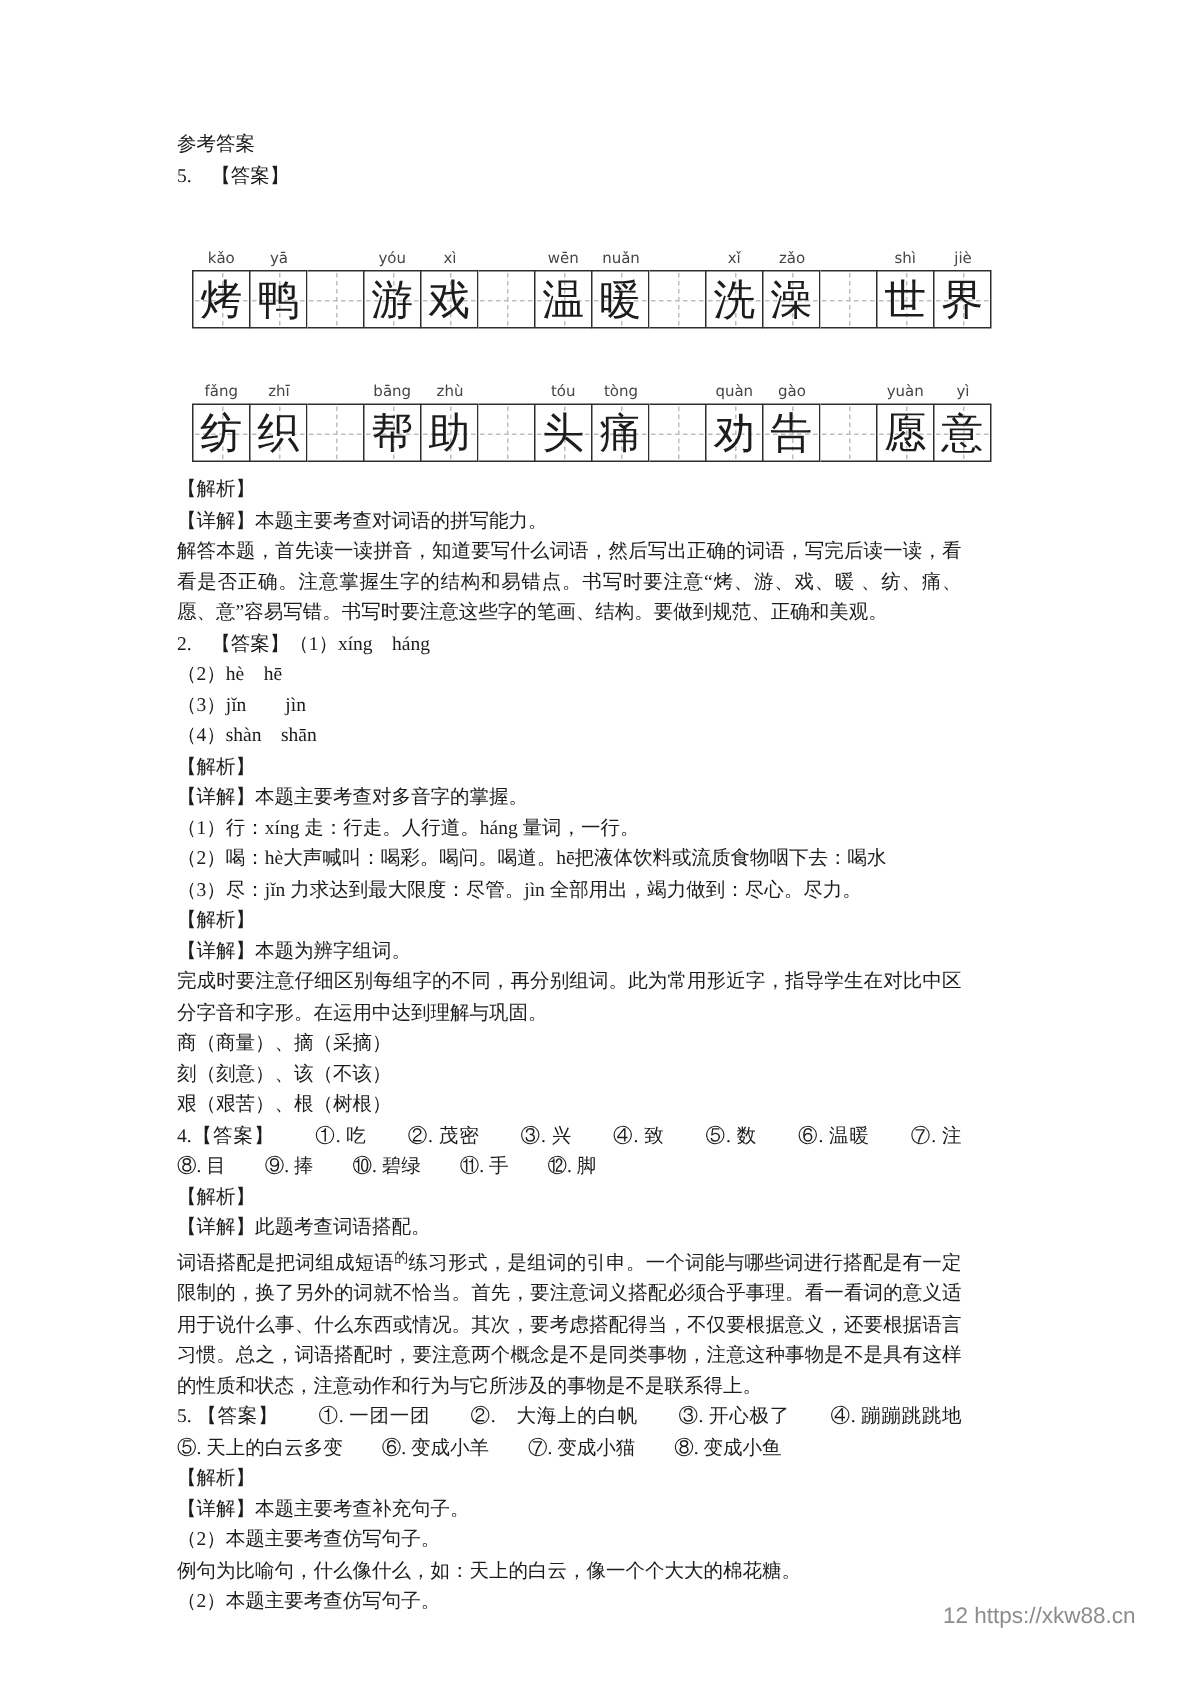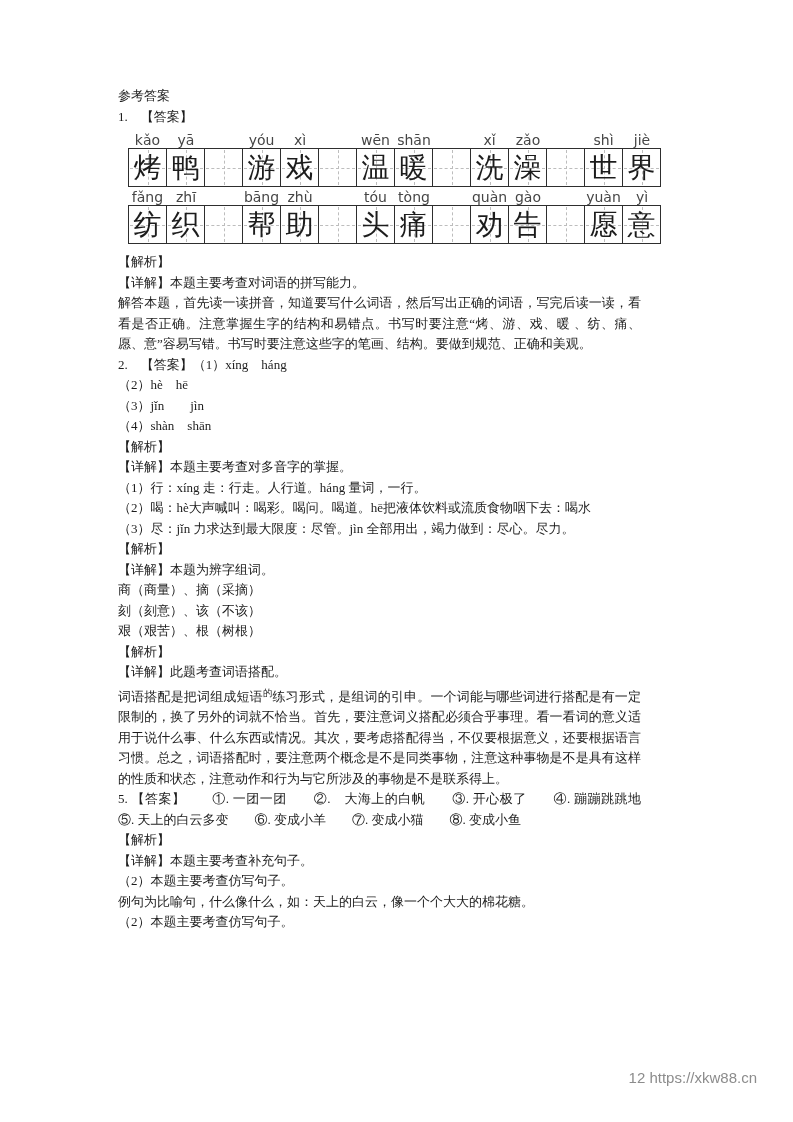--- a/index.html
+++ b/index.html
@@ -6,22 +6,22 @@
   body{font-family:"Liberation Serif","DejaVu Serif",serif;color:#1c1c1c;}
   .page{position:relative;width:757px;height:1122px;box-sizing:border-box;
         padding:86px 116px 0 118px;overflow:hidden;background:#fff;}
   p.line{margin:0;font-size:13px;line-height:20.5px;text-align:justify;
          word-break:break-all;}
   p.tight{text-align:left;}
   
   .ptable{margin:6px 0 8px 10px;}
   .prow{display:flex;margin-bottom:3px;}
   .unit{display:flex;flex-direction:column;}
-  .py{height:15px;line-height:15px;font-size:14px;color:#454545;text-align:center;
-      font-family:"DejaVu Sans","Liberation Sans",sans-serif;}
+  .py{height:15px;line-height:15px;font-size:10px;color:#454545;text-align:center;
+      font-family:"DejaVu Sans","Liberation Sans",sans-serif;margin-top:32px;}
   .box{width:37px;height:37px;border:1px solid #2e2e2e;position:relative;
        display:flex;align-items:center;justify-content:center;
        font-size:28px;background:#fff;}
   .unit.c2 .box{margin-left:-1px;}
   .box::before{content:"";position:absolute;left:50%;top:1px;bottom:1px;
        border-left:1px dashed #bdbdbd;}
   .box::after{content:"";position:absolute;top:50%;left:1px;right:1px;
        border-top:1px dashed #bdbdbd;}
   .sepbox{border-left:none;border-right:none;}
   .ch{position:relative;z-index:2;}
@@ -30,21 +30,21 @@
           color:#8c8c8c;font-size:15px;
           font-family:"Liberation Sans","DejaVu Sans",sans-serif;}
 </style>
 </head>
 <body>
 
 <div class="page">
 
   <p class="line tight">参考答案</p>
 
-  <p class="line tight">1.　【答案】</p>
+  <p class="line tight">5.　【答案】</p>
 
   <div class="ptable">
 
     <div class="prow">
       <div class="unit">
           <div class="py">kǎo</div>
           <div class="box">
             <span class="ch">烤</span>
           </div>
         </div>
@@ -74,21 +74,21 @@
           <div class="py"></div>
           <div class="box sepbox"></div>
         </div>
       <div class="unit">
           <div class="py">wēn</div>
           <div class="box">
             <span class="ch">温</span>
           </div>
         </div>
       <div class="unit c2">
-          <div class="py">shān</div>
+          <div class="py">nuǎn</div>
           <div class="box">
             <span class="ch">暖</span>
           </div>
         </div>
       <div class="unit">
           <div class="py"></div>
           <div class="box sepbox"></div>
         </div>
       <div class="unit">
           <div class="py">xǐ</div>
@@ -209,24 +209,26 @@
   <p class="line tight">（3）jǐn　　jìn</p>
   <p class="line tight">（4）shàn　shān</p>
   <p class="line tight">【解析】</p>
   <p class="line tight">【详解】本题主要考查对多音字的掌握。</p>
   <p class="line">（1）行：xíng 走：行走。人行道。háng 量词，一行。</p>
   <p class="line">（2）喝：hè大声喊叫：喝彩。喝问。喝道。hē把液体饮料或流质食物咽下去：喝水</p>
   <p class="line">（3）尽：jǐn 力求达到最大限度：尽管。jìn 全部用出，竭力做到：尽心。尽力。</p>
 
   <p class="line tight">【解析】</p>
   <p class="line tight">【详解】本题为辨字组词。</p>
+  <p class="line">完成时要注意仔细区别每组字的不同，再分别组词。此为常用形近字，指导学生在对比中区分字音和字形。在运用中达到理解与巩固。</p>
   <p class="line tight">商（商量）、摘（采摘）</p>
   <p class="line tight">刻（刻意）、该（不该）</p>
   <p class="line tight">艰（艰苦）、根（树根）</p>
 
+  <p class="line">4.【答案】　　①. 吃　　②. 茂密　　③. 兴　　④. 致　　⑤. 数　　⑥. 温暖　　⑦. 注　　⑧. 目　　⑨. 捧　　⑩. 碧绿　　⑪. 手　　⑫. 脚</p>
   <p class="line tight">【解析】</p>
   <p class="line tight">【详解】此题考查词语搭配。</p>
   <p class="line"><span>词语搭配是把词组成短语</span><span class="sup">的</span><span>练习形式，是组词的引申。一个词能与哪些词进行搭配是有一定限制的，换了另外的词就不恰当。首先，要注意词义搭配必须合乎事理。看一看词的意义适用于说什么事、什么东西或情况。其次，要考虑搭配得当，不仅要根据意义，还要根据语言习惯。总之，词语搭配时，要注意两个概念是不是同类事物，注意这种事物是不是具有这样的性质和状态，注意动作和行为与它所涉及的事物是不是联系得上。</span></p>
 
   <p class="line">5. 【答案】　　①. 一团一团　　②.　大海上的白帆　　③. 开心极了　　④. 蹦蹦跳跳地　　⑤. 天上的白云多变　　⑥. 变成小羊　　⑦. 变成小猫　　⑧. 变成小鱼</p>
   <p class="line tight">【解析】</p>
   <p class="line tight">【详解】本题主要考查补充句子。</p>
   <p class="line tight">（2）本题主要考查仿写句子。</p>
   <p class="line">例句为比喻句，什么像什么，如：天上的白云，像一个个大大的棉花糖。</p>
   <p class="line tight">（2）本题主要考查仿写句子。</p>

